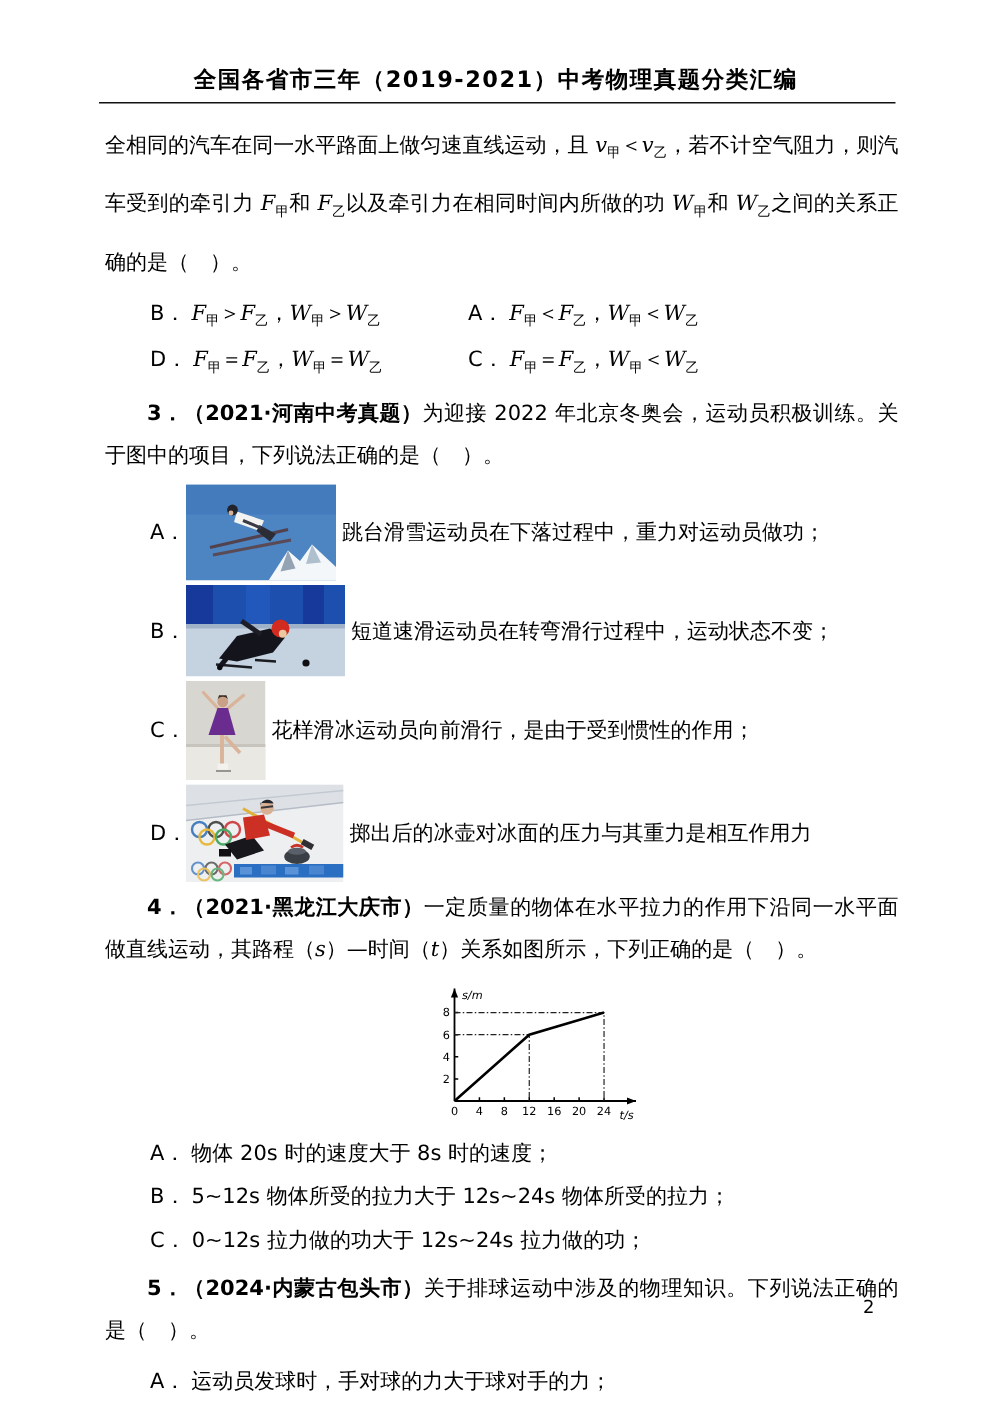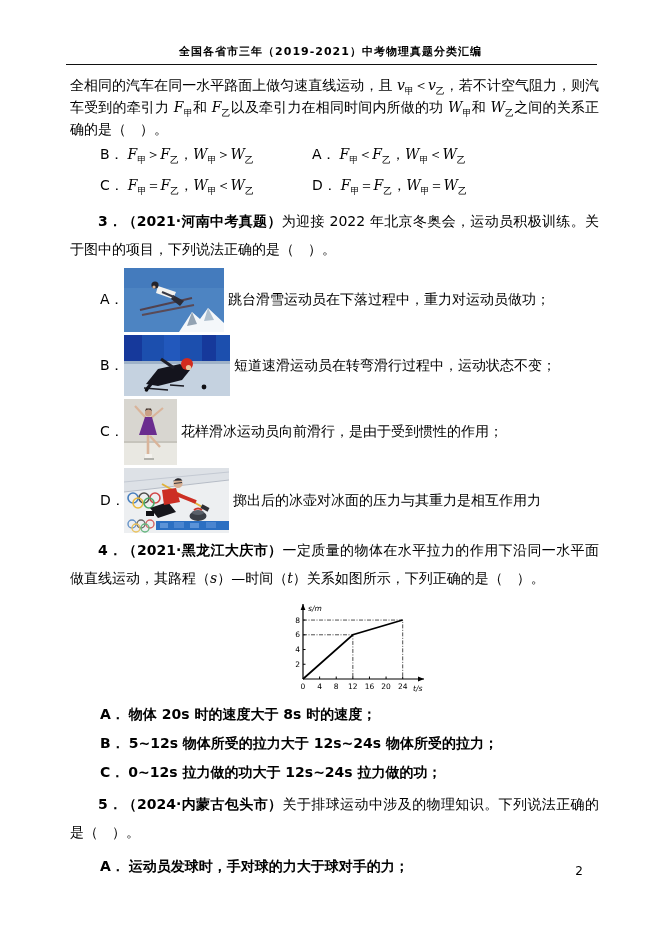--- a/index.html
+++ b/index.html
@@ -1,34 +1,34 @@
 <!DOCTYPE html>
 <html><head>
 <meta charset="utf-8">
 <style>
   html,body{margin:0;padding:0;background:#ffffff;}
   .page{
     position:relative;width:661px;height:935px;background:#ffffff;
     font-family:"DejaVu Sans","Liberation Sans",sans-serif;
     color:#000;font-size:14px;overflow:hidden;
   }
-  .header-title{padding-top:44px;text-align:center;font-size:11px;font-weight:700;letter-spacing:1px;}
+  .header-title{padding-top:44px;text-align:center;font-size:15px;font-weight:700;letter-spacing:1px;}
   .rule{border:none;border-top:1.5px solid #111;margin:5px 64px 0 66px;}
   .content{margin:0 62px 0 70px;}
-  .q2-body{margin:12px 0 0;line-height:16px;text-align:justify;}
+  .q2-body{margin:12px 0 0;line-height:33px;text-align:justify;}
   .opts-grid{margin:4px 0 0 30px;line-height:26px;display:grid;grid-template-columns:212px auto;}
   .opt-label{margin-right:4px;}
   .q-intro{margin:3px 0 0;line-height:28px;text-indent:28px;text-align:justify;}
   .photo-opts{margin-top:5px;}
   .photo-row{display:flex;align-items:center;margin:3px 0 3px 30px;}
   .photo-row .opt-label{width:24px;flex:none;margin:0;}
   .photo{flex:none;display:block;}
   .photo-caption{margin-left:4px;}
   .chart-wrap{margin:8px 0 0 215px;width:142px;height:94px;text-decoration:underline;}
-  .line-opts{margin:6px 0 0 30px;font-weight:bold;}
+  .line-opts{margin:6px 0 0 30px;}
   .line-opts p{margin:0;line-height:29px;}
   .bold{font-weight:700;}
   i.var{font-family:"DejaVu Serif","Liberation Serif",serif;font-style:italic;}
   sub{font-size:9px;}
   .footer-page{position:absolute;top:864px;right:78px;font-size:12px;}
 </style>
 </head>
 <body>
 
 <div class="page">
@@ -41,24 +41,24 @@
     <p class="q2-body">全相同的汽车在同一水平路面上做匀速直线运动，且 <i class="var">v</i><sub>甲</sub>＜<i class="var">v</i><sub>乙</sub>，若不计空气阻力，则汽车受到的牵引力 <i class="var">F</i><sub>甲</sub>和 <i class="var">F</i><sub>乙</sub>以及牵引力在相同时间内所做的功 <i class="var">W</i><sub>甲</sub>和 <i class="var">W</i><sub>乙</sub>之间的关系正确的是（　）。</p>
 
     <div class="opts-grid">
       <div>
         <span class="opt-label">B．</span><span><i class="var">F</i><sub>甲</sub>＞<i class="var">F</i><sub>乙</sub>，<i class="var">W</i><sub>甲</sub>＞<i class="var">W</i><sub>乙</sub></span>
       </div>
       <div>
         <span class="opt-label">A．</span><span><i class="var">F</i><sub>甲</sub>＜<i class="var">F</i><sub>乙</sub>，<i class="var">W</i><sub>甲</sub>＜<i class="var">W</i><sub>乙</sub></span>
       </div>
       <div>
+        <span class="opt-label">D．</span><span><i class="var">F</i><sub>甲</sub>＝<i class="var">F</i><sub>乙</sub>，<i class="var">W</i><sub>甲</sub>＝<i class="var">W</i><sub>乙</sub></span>
+      </div>
+      <div>
         <span class="opt-label">C．</span><span><i class="var">F</i><sub>甲</sub>＝<i class="var">F</i><sub>乙</sub>，<i class="var">W</i><sub>甲</sub>＜<i class="var">W</i><sub>乙</sub></span>
-      </div>
-      <div>
-        <span class="opt-label">D．</span><span><i class="var">F</i><sub>甲</sub>＝<i class="var">F</i><sub>乙</sub>，<i class="var">W</i><sub>甲</sub>＝<i class="var">W</i><sub>乙</sub></span>
       </div>
     </div>
 
     <p class="q-intro"><span class="bold">3．</span><span class="bold">（2021·河南中考真题）</span><span>为迎接 2022 年北京冬奥会，运动员积极训练。关于图中的项目，下列说法正确的是（　）。</span></p>
 
     <div class="photo-opts">
 
       <div class="photo-row">
         <span class="opt-label">A．</span>
         <svg class="photo" width="100" height="64" viewBox="0 0 100 64">

